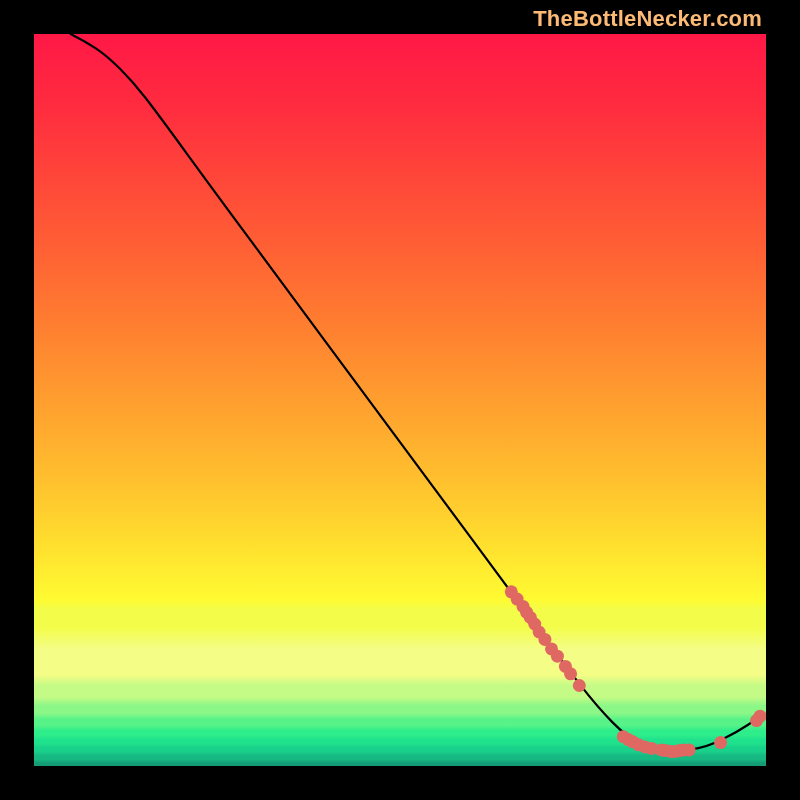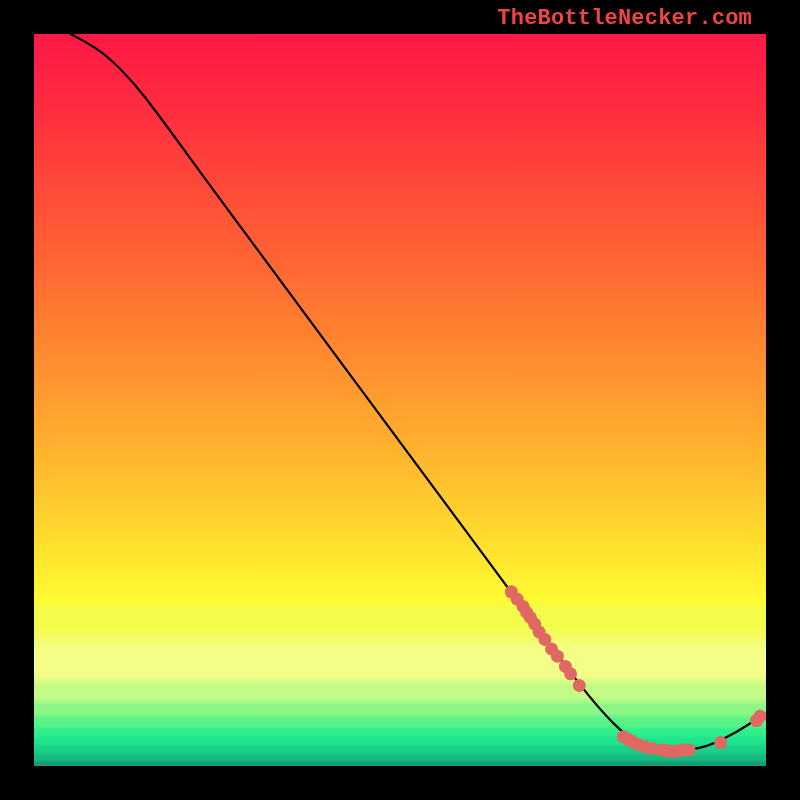--- a/index.html
+++ b/index.html
@@ -20,25 +20,25 @@
     position: absolute;
     left: 34px;
     top: 34px;
     width: 732px;
     height: 732px;
     overflow: hidden;
   }
   .watermark {
     position: absolute;
     top: 6px;
-    right: 48px;
-    font-family: Liberation Mono, monospace;
+    right: 38px;
+    font-family: Liberation Sans, sans-serif;
     font-size: 22px;
     font-weight: 600;
-    color: #ef4444;
+    color: #fdba74;
     letter-spacing: 0.2px;
     user-select: none;
   }
   svg { display: block; }
 </style>
 </head>
 <body>
 
 <div class="stage">
 

